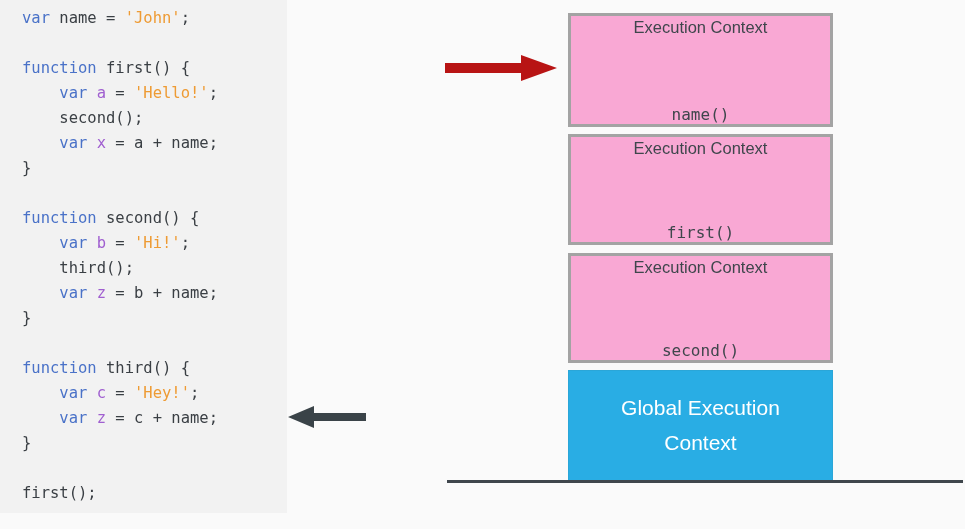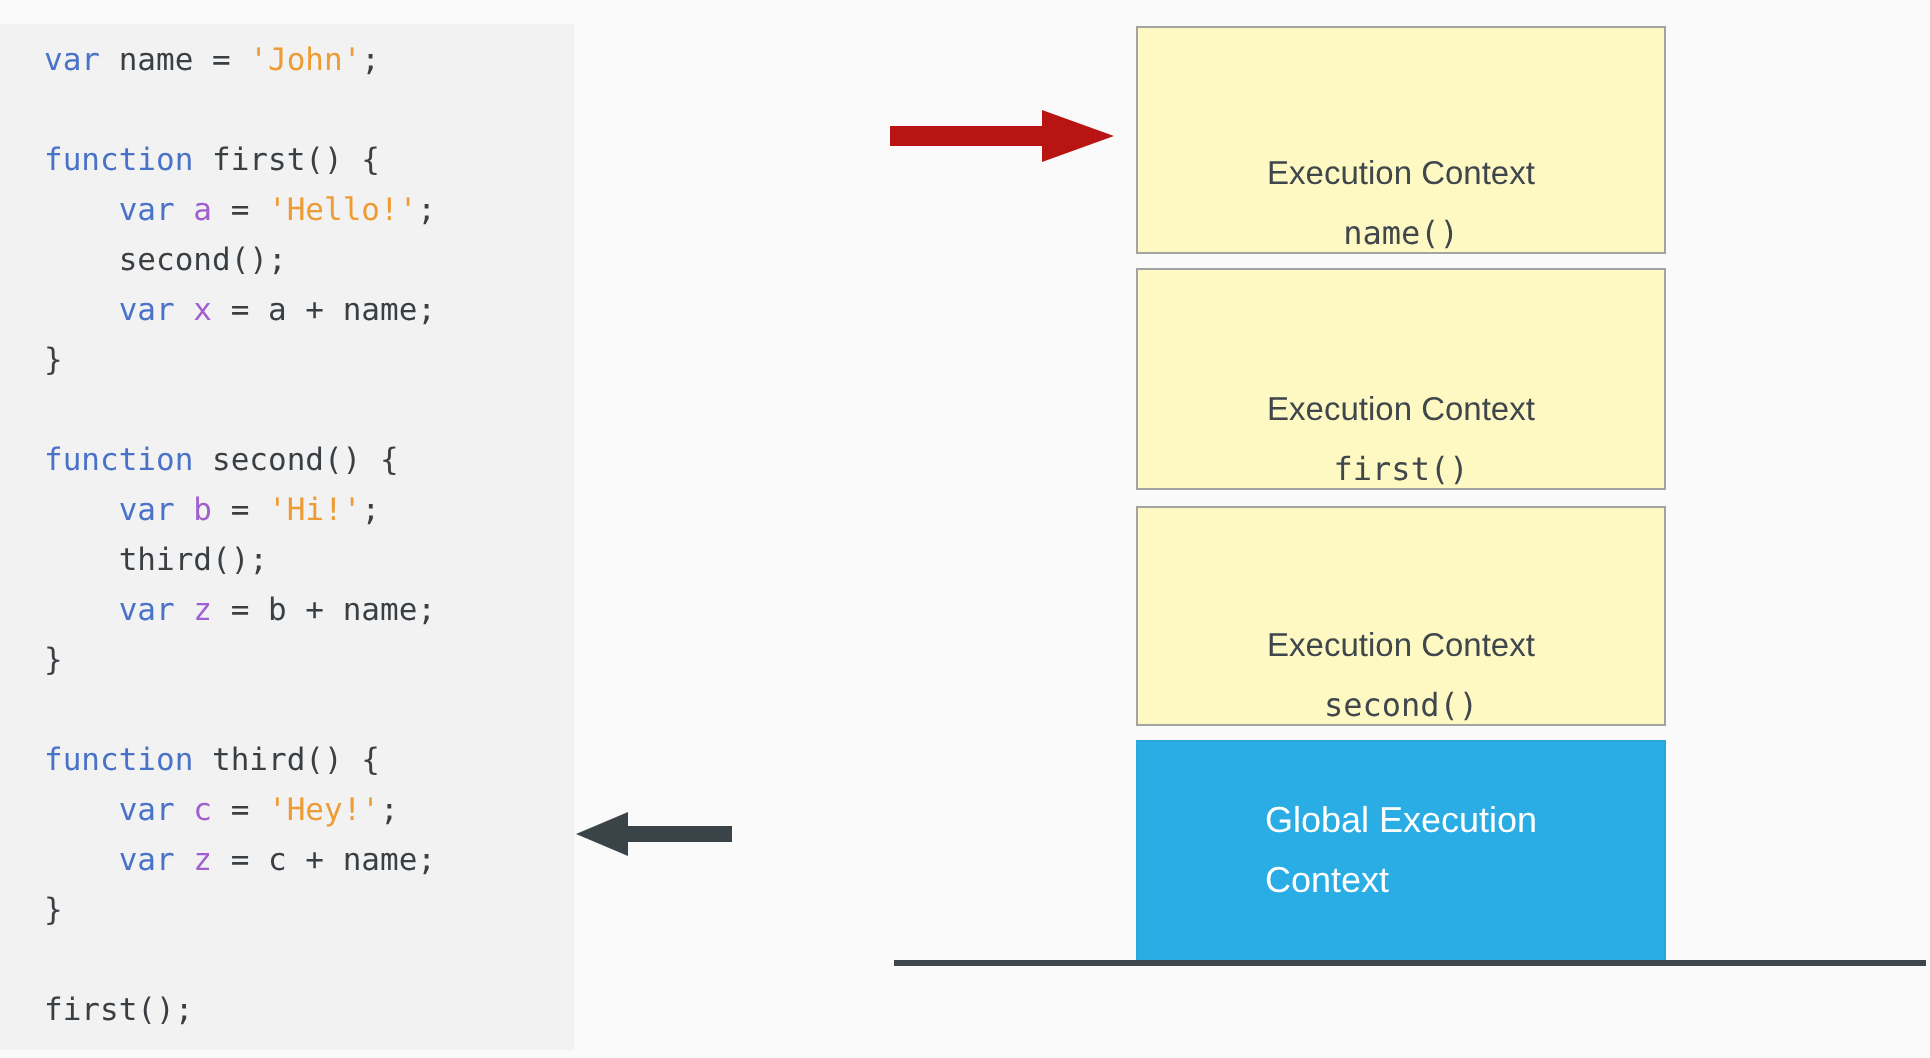--- a/index.html
+++ b/index.html
@@ -12,21 +12,21 @@
     background: #fafafa;
     font-family: "Liberation Sans", sans-serif;
     overflow: hidden;
     position: relative;
   }
 
   
   #code-panel {
     position: absolute;
     left: 0;
-    top: 12px;
+    top: 0;
     width: 287px;
     height: 513px;
     background: #f2f2f2;
   }
   #code-listing {
     position: absolute;
     left: 22px;
     top: 6px;
     font-family: "DejaVu Sans Mono", "Liberation Mono", monospace;
     font-size: 15.5px;
@@ -66,26 +66,26 @@
     left: 440px;
     top: 0;
     width: 525px;
     height: 529px;
   }
   .ctx-box {
     position: absolute;
     left: 128px;
     width: 265px;
     box-sizing: border-box;
-    background: #fef9c3;
-    border: 1px solid #a3a3a3;
+    background: #f9a8d4;
+    border: 3px solid #a3a3a3;
     display: flex;
     flex-direction: column;
     align-items: center;
-    justify-content: flex-end;
+    justify-content: space-between;
   }
   .ctx-title {
     font-family: "Liberation Sans", sans-serif;
     font-size: 16.5px;
     color: #3f464c;
     line-height: 1.35;
   }
   .ctx-fn {
     font-family: "DejaVu Sans Mono", "Liberation Mono", monospace;
     font-size: 16px;
@@ -104,23 +104,23 @@
     height: 111px;
     box-sizing: border-box;
     background: #29ade4;
     border: 1px solid #2aa6d8;
     display: flex;
     align-items: center;
     justify-content: center;
   }
   #global-box .ctx-title-white {
     font-family: "Liberation Sans", sans-serif;
-    font-size: 18px;
+    font-size: 21px;
     color: #ffffff;
-    text-align: left;
+    text-align: center;
     line-height: 1.65;
   }
 
   #stack-baseline {
     position: absolute;
     left: 7px;
     top: 480px;
     width: 516px;
     height: 3px;
     background: #3f464c;

